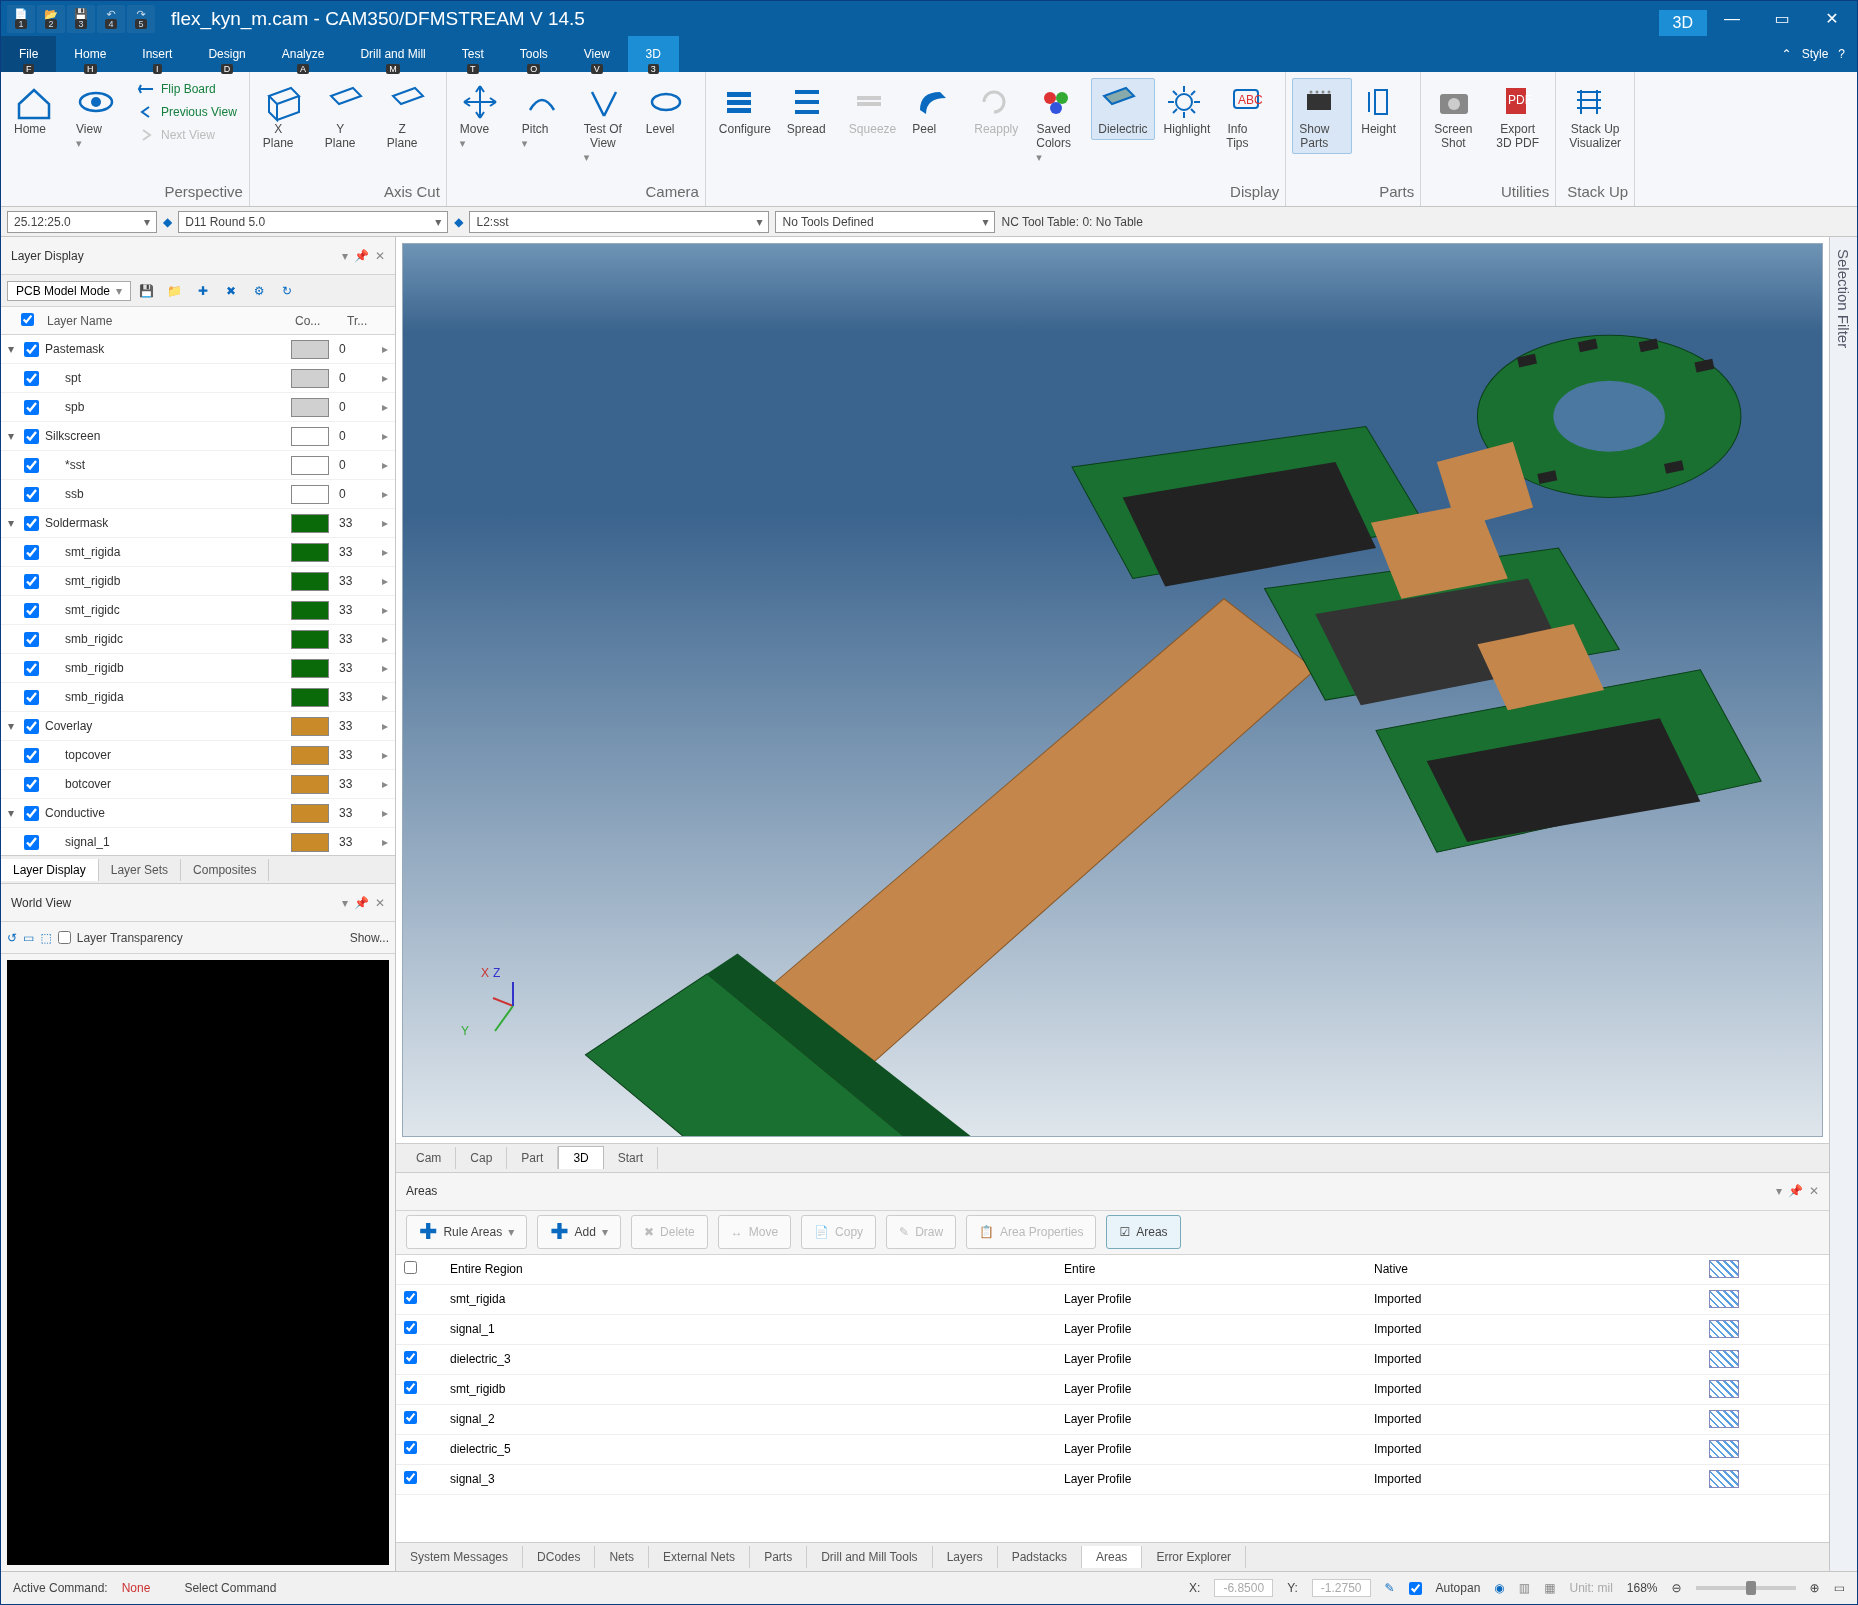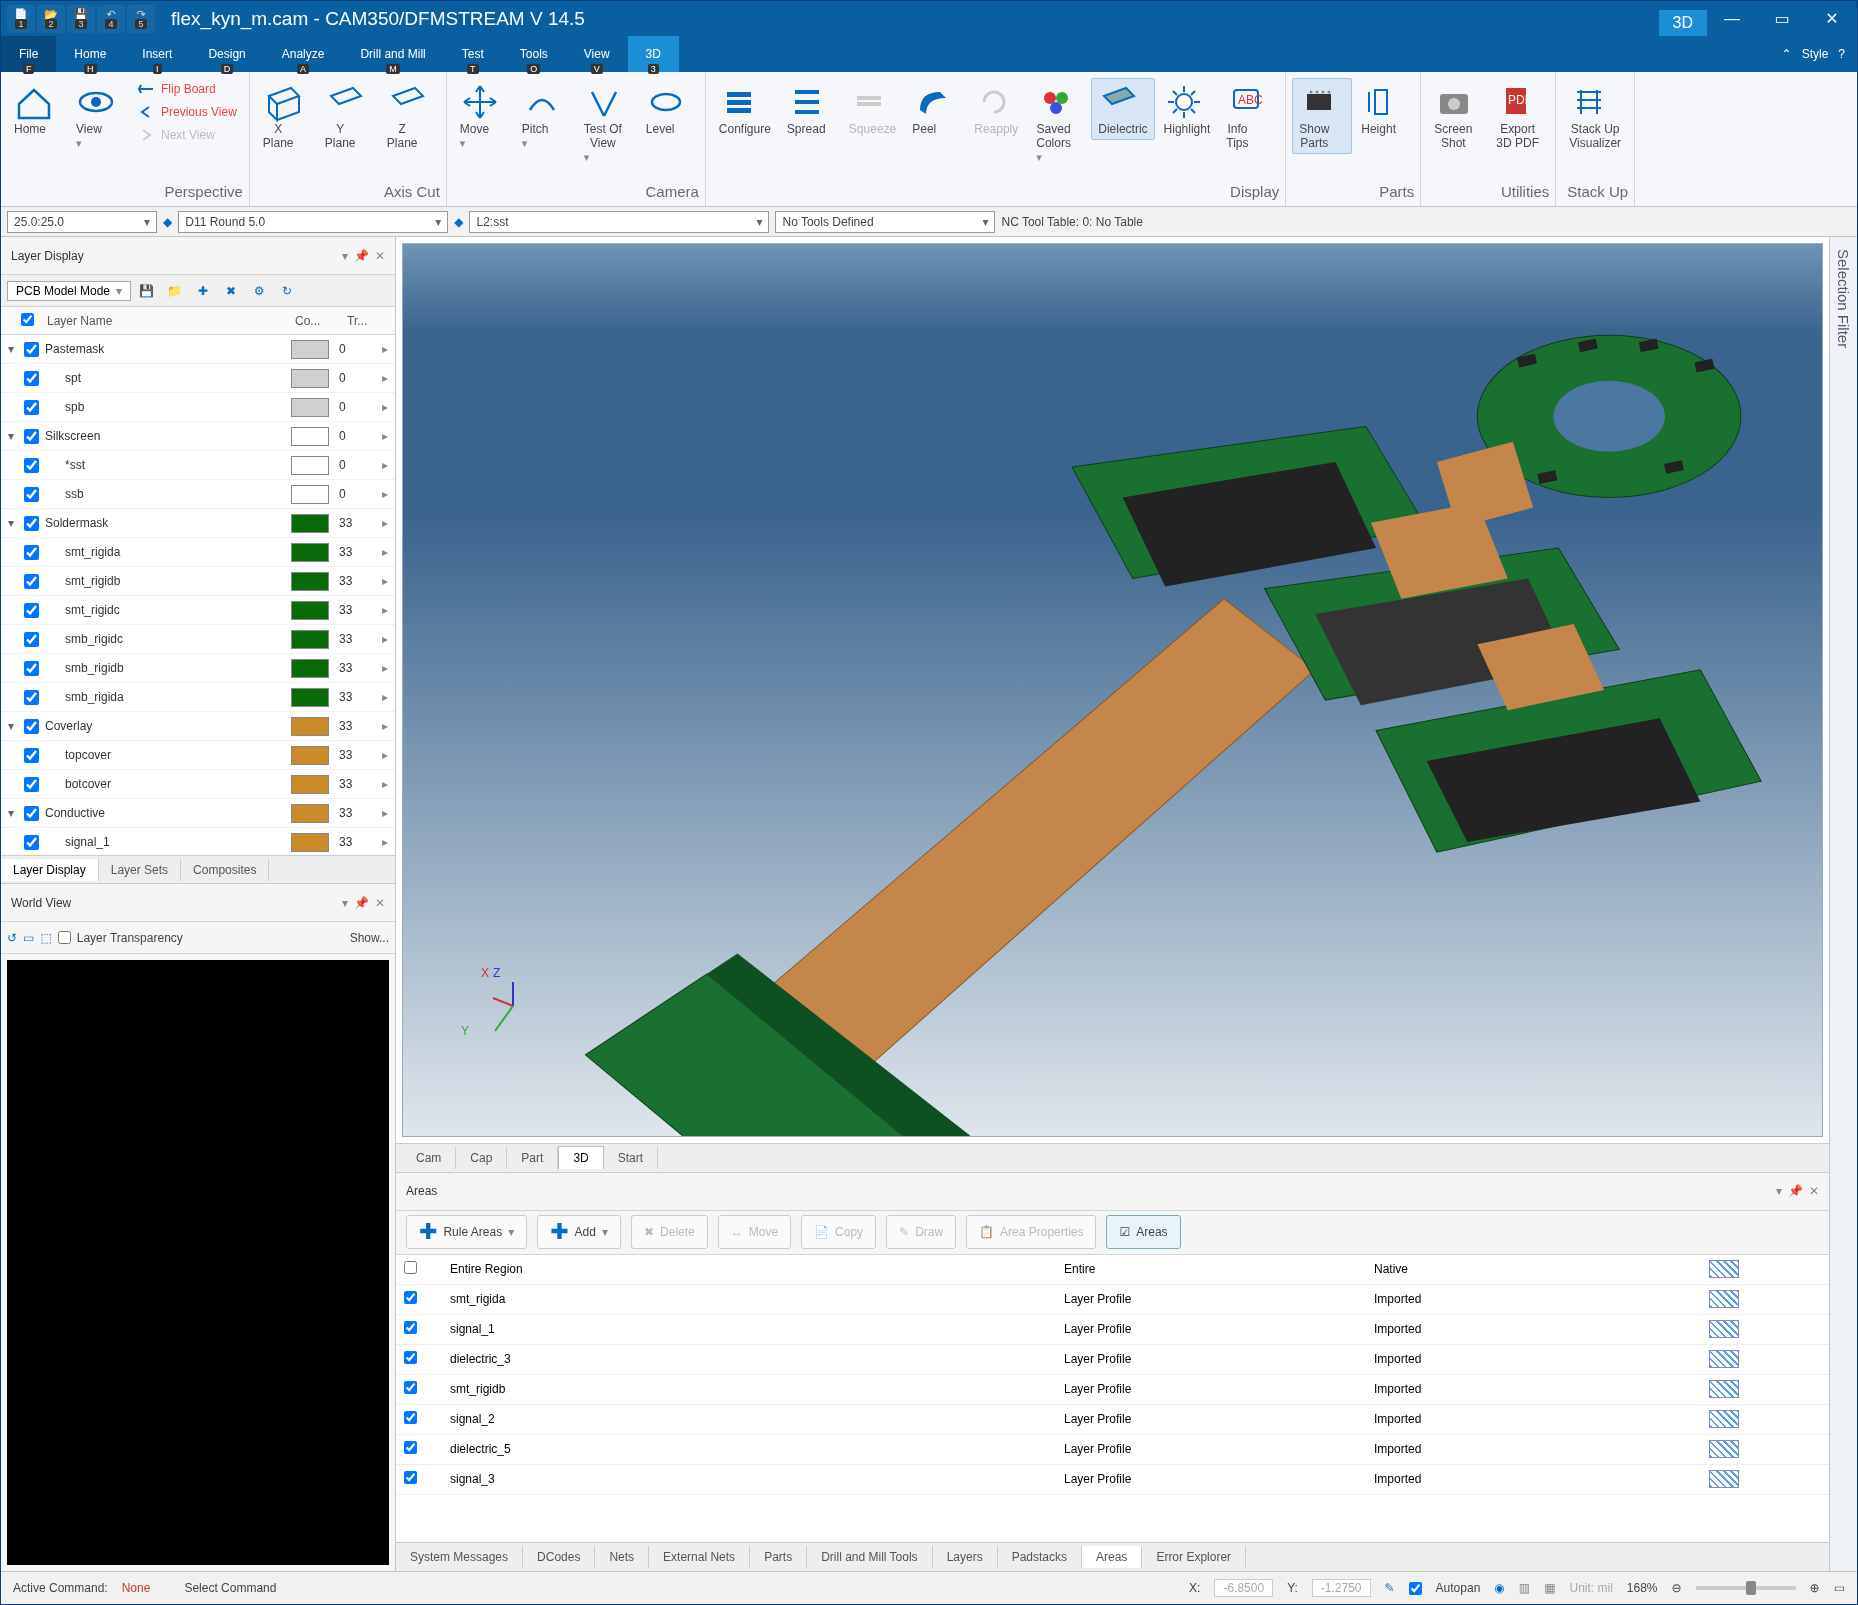--- a/index.html
+++ b/index.html
@@ -28,21 +28,21 @@
 .ribbon { height: 135px; background: #f5f7fa; border-bottom: 1px solid #c5c5c5; display: flex; }
 .rgroup { display: flex; flex-direction: column; border-right: 1px solid #d6d6d6; padding: 2px 6px 2px 6px; }
 .rgroup .grow { flex: 1; display: flex; align-items: flex-start; gap: 2px; padding-top: 4px; }
 .rgroup .glabel { text-align: right; color: #6a6a6a; font-size: 15px; padding: 2px 0 4px 0; }
 .rbtn { display: flex; flex-direction: column; align-items: flex-start; justify-content: flex-start; padding: 2px 6px; min-width: 60px; cursor: default; font-size: 15px; color: #4a4a4a; text-align: center; line-height: 1.15; border: 1px solid transparent; border-radius: 2px; }
 .rbtn.active { background: #d8e6f5; border-color: #9fc6e6; }
 .rbtn.disabled { color: #b5b5b5; }
 .rbtn .ricon { height: 42px; display: flex; align-items: center; justify-content: center; }
 .rbtn .rlabel { white-space: pre-line; }
 .rcol { display: flex; flex-direction: column; justify-content: flex-start; gap: 1px; }
-.rsmall { display: flex; align-items: center; gap: 6px; padding: 2px 6px; font-size: 15px; color: #ef4444; }
+.rsmall { display: flex; align-items: center; gap: 6px; padding: 2px 6px; font-size: 15px; color: #15803d; }
 .rsmall svg, .rbtn svg { flex-shrink: 0; }
 
 
 .toolrow { height: 30px; background: #f1f1f1; border-bottom: 1px solid #c5c5c5; display: flex; align-items: center; gap: 6px; padding: 0 6px; font-size: 15px; color: #444; }
 .toolrow .sel { height: 22px; border: 1px solid #999; background: #fff; padding: 0 6px; display: flex; align-items: center; min-width: 110px; }
 .toolrow .sel .caret { margin-left: auto; color: #666; }
 
 
 .main { flex: 1; display: flex; min-height: 0; }
 .leftpane { width: 395px; display: flex; flex-direction: column; border-right: 1px solid #c5c5c5; background: #f5f5f5; }
@@ -463,21 +463,21 @@
             <span class="rlabel">Stack Up
 Visualizer</span>
           </div>
       </div>
       <div class="glabel">Stack Up</div>
     </div>
   </div>
 
   <div class="toolrow">
     <div class="sel" style="min-width:150px">
-        <span>25.0:25.0</span>
+        <span>25.12:25.0</span>
         <span class="caret">▾</span>
       </div>
     <span style="color:#0a6abf">◆</span>
     <div class="sel" style="min-width:270px">
         <span>D11   Round 5.0</span>
         <span class="caret">▾</span>
       </div>
     <span style="color:#0a6abf">◆</span>
     <div class="sel" style="min-width:300px">
         <span>L2:sst</span>

